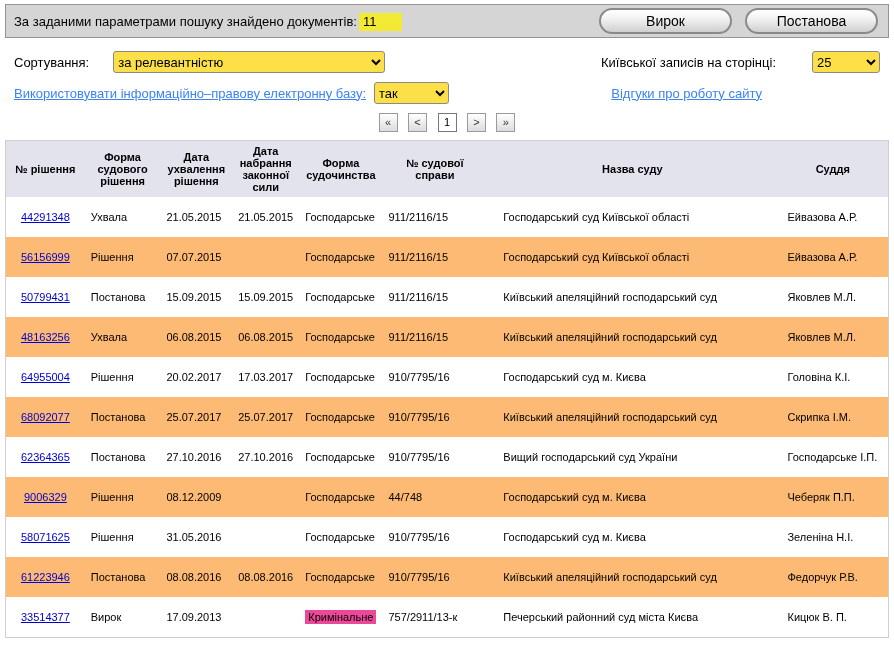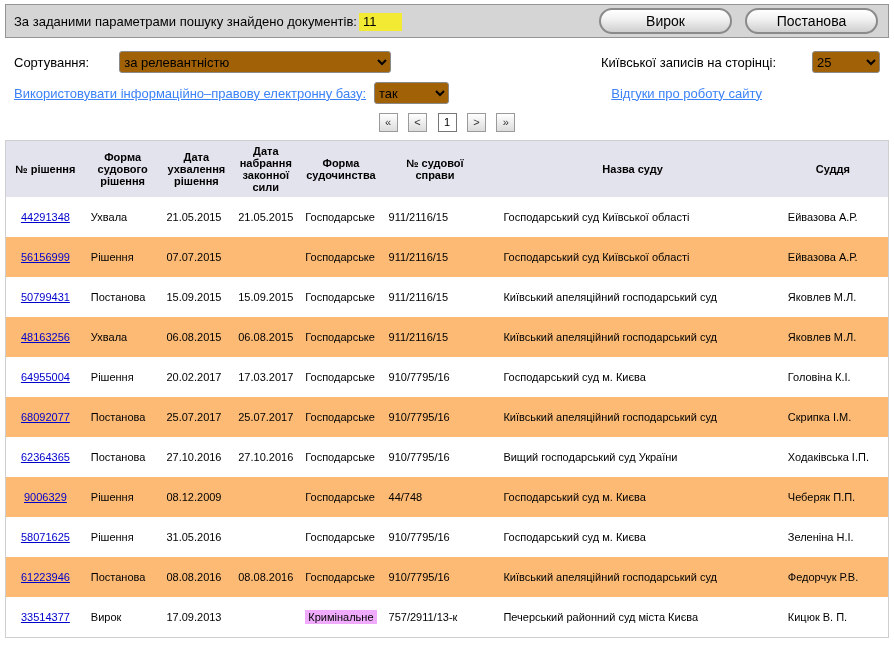--- a/index.html
+++ b/index.html
@@ -42,28 +42,28 @@
 
   
   .controls { padding: 13px 14px 0 14px; font-size: 13px; }
   .ctrl-row {
     display: flex;
     justify-content: space-between;
     align-items: center;
     margin-bottom: 9px;
   }
   .ctrl-left, .ctrl-right { display: flex; align-items: center; }
-  .sort-label { margin-right: 30px; }
+  .sort-label { margin-right: 24px; }
   select {
     font-family: "Liberation Sans", sans-serif;
     font-size: 13px;
     height: 22px;
     border: 1px solid #8a8a8a;
     border-radius: 3px;
-    background: #a16207;
+    background: #fde047;
   }
   .sort-select { width: 272px; }
   .perpage-label { margin-right: 36px; }
   .perpage-select { width: 68px; }
   .base-select { width: 75px; margin-left: 8px; }
   a.link { color: #3b82f6; text-decoration: underline; cursor: pointer; }
   .feedback-wrap { margin-right: 118px; }
 
   
   .pagination {
@@ -108,21 +108,21 @@
     height: 40px;
     padding: 4px 6px;
     vertical-align: middle;
     text-align: left;
   }
   .results tbody tr.even { background: #fdba74; }
   .results td.col-id { text-align: center; }
   .results td.col-court { padding-left: 16px; }
   .results td.col-judge { padding-left: 10px; }
   .results a { color: #0000cc; text-decoration: underline; cursor: pointer; }
-  .cell-hl { background: #f0abfc; padding: 1px 3px; }
+  .cell-hl { background: #ec4899; padding: 1px 3px; }
 </style>
 </head>
 <body>
 
 <div class="topbar">
   <div class="topbar-text">
     <span>За заданими параметрами пошуку знайдено документів:</span><span class="count-hl">11</span>
   </div>
   <div class="btn-group">
     <button class="btn">Вирок</button>
@@ -251,21 +251,21 @@
         <td class="col-judge">Скрипка І.М.</td>
       </tr>
       <tr>
         <td class="col-id"><a href="#">62364365</a></td>
         <td>Постанова</td>
         <td>27.10.2016</td>
         <td>27.10.2016</td>
         <td>Господарське</td>
         <td>910/7795/16</td>
         <td class="col-court">Вищий господарський суд України</td>
-        <td class="col-judge">Ходаківська І.П.</td>
+        <td class="col-judge">Господарське І.П.</td>
       </tr>
       <tr class="even">
         <td class="col-id"><a href="#">9006329</a></td>
         <td>Рішення</td>
         <td>08.12.2009</td>
         <td></td>
         <td>Господарське</td>
         <td>44/748</td>
         <td class="col-court">Господарський суд м. Києва</td>
         <td class="col-judge">Чеберяк П.П.</td>

